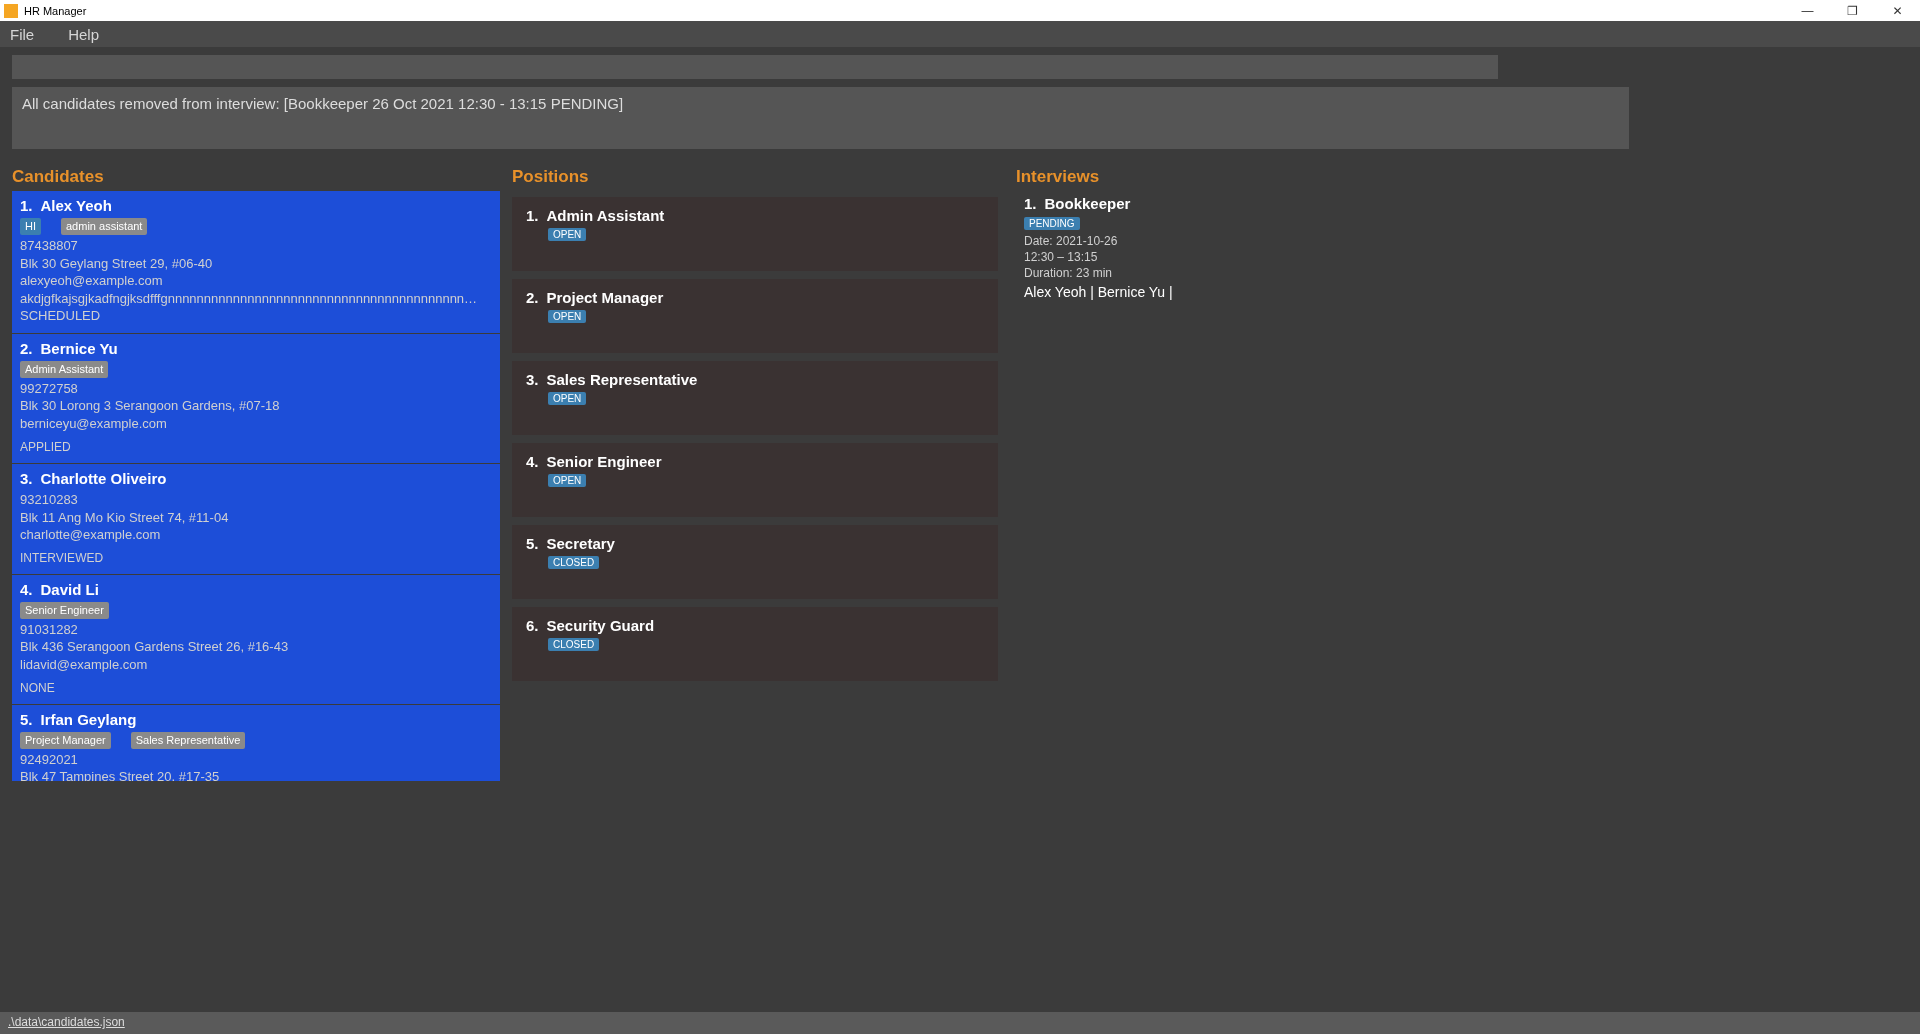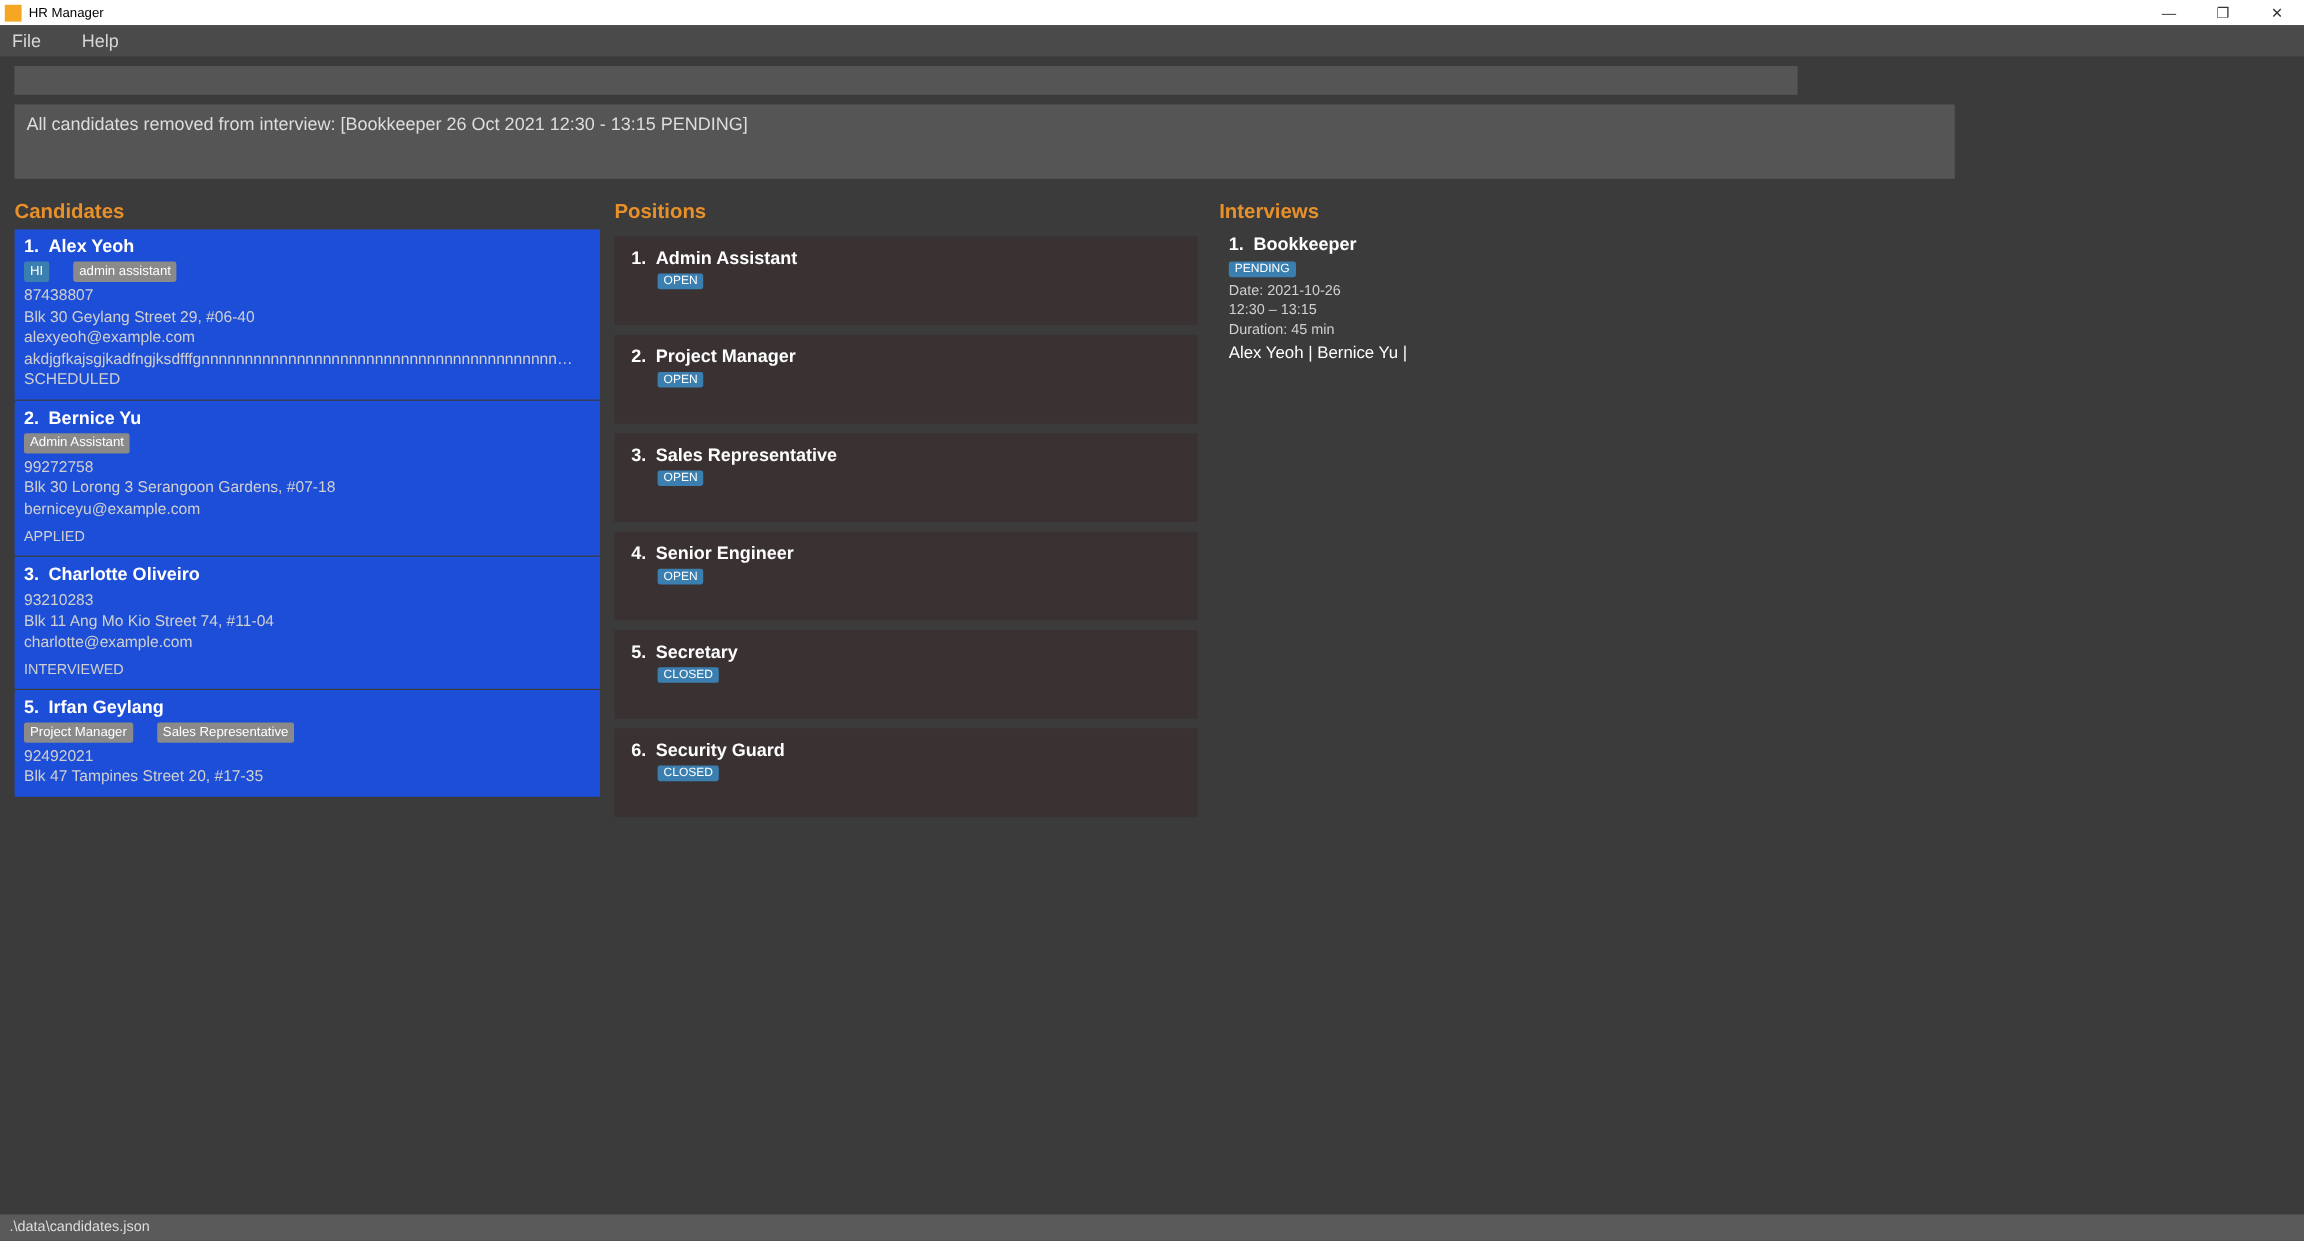--- a/index.html
+++ b/index.html
@@ -158,20 +158,21 @@
 .footer {
   position: absolute;
   bottom: 0;
   left: 0;
   width: 1920px;
   height: 22px;
   background: #5a5a5a;
   color: #ddd;
   font-size: 12px;
   padding: 3px 8px;
+  text-decoration: underline;
 }
 </style>
 </head>
 <body>
 
 <div class="titlebar">
   <span class="app-icon"></span>
   <span>HR Manager</span>
   <span class="spacer"></span>
   <div class="win-btn">—</div>
@@ -219,20 +220,30 @@
         </div>
 
         <div class="cand-item">
           <div class="cand-header"><span class="idx">3.</span><span>Charlotte Oliveiro</span></div>
           <div class="cand-line">93210283</div>
           <div class="cand-line">Blk 11 Ang Mo Kio Street 74, #11-04</div>
           <div class="cand-line">charlotte@example.com</div>
           <div class="cand-status-line">INTERVIEWED</div>
         </div>
 
+        <div class="cand-item">
+          <div class="cand-header"><span class="idx">4.</span><span>David Li</span></div>
+          <div class="tags">
+              <span class="tag">Senior Engineer</span>
+            </div>
+          <div class="cand-line">91031282</div>
+          <div class="cand-line">Blk 436 Serangoon Gardens Street 26, #16-43</div>
+          <div class="cand-line">lidavid@example.com</div>
+          <div class="cand-status-line">NONE</div>
+        </div>
 
         <div class="cand-item">
           <div class="cand-header"><span class="idx">5.</span><span>Irfan Geylang</span></div>
           <div class="tags">
             <span class="tag">Project Manager</span>
             <span class="tag">Sales Representative</span>
           </div>
           <div class="cand-line">92492021</div>
           <div class="cand-line">Blk 47 Tampines Street 20, #17-35</div>
 
@@ -271,20 +282,20 @@
       </div>
     </div>
 
     <div class="col-interviews">
       <div class="section-title">Interviews</div>
       <div class="interview-item">
         <div class="interview-header"><span class="idx">1.</span><span>Bookkeeper</span></div>
         <span class="interview-badge">PENDING</span>
         <div class="interview-line">Date: 2021-10-26</div>
         <div class="interview-line">12:30 – 13:15</div>
-        <div class="interview-line">Duration: 45 min</div>
+        <div class="interview-line">Duration: 23 min</div>
         <div class="interview-cands">Alex Yeoh | Bernice Yu |</div>
       </div>
     </div>
   </div>
 </div>
 
 <div class="footer">.\data\candidates.json</div>
 
 </body></html>

